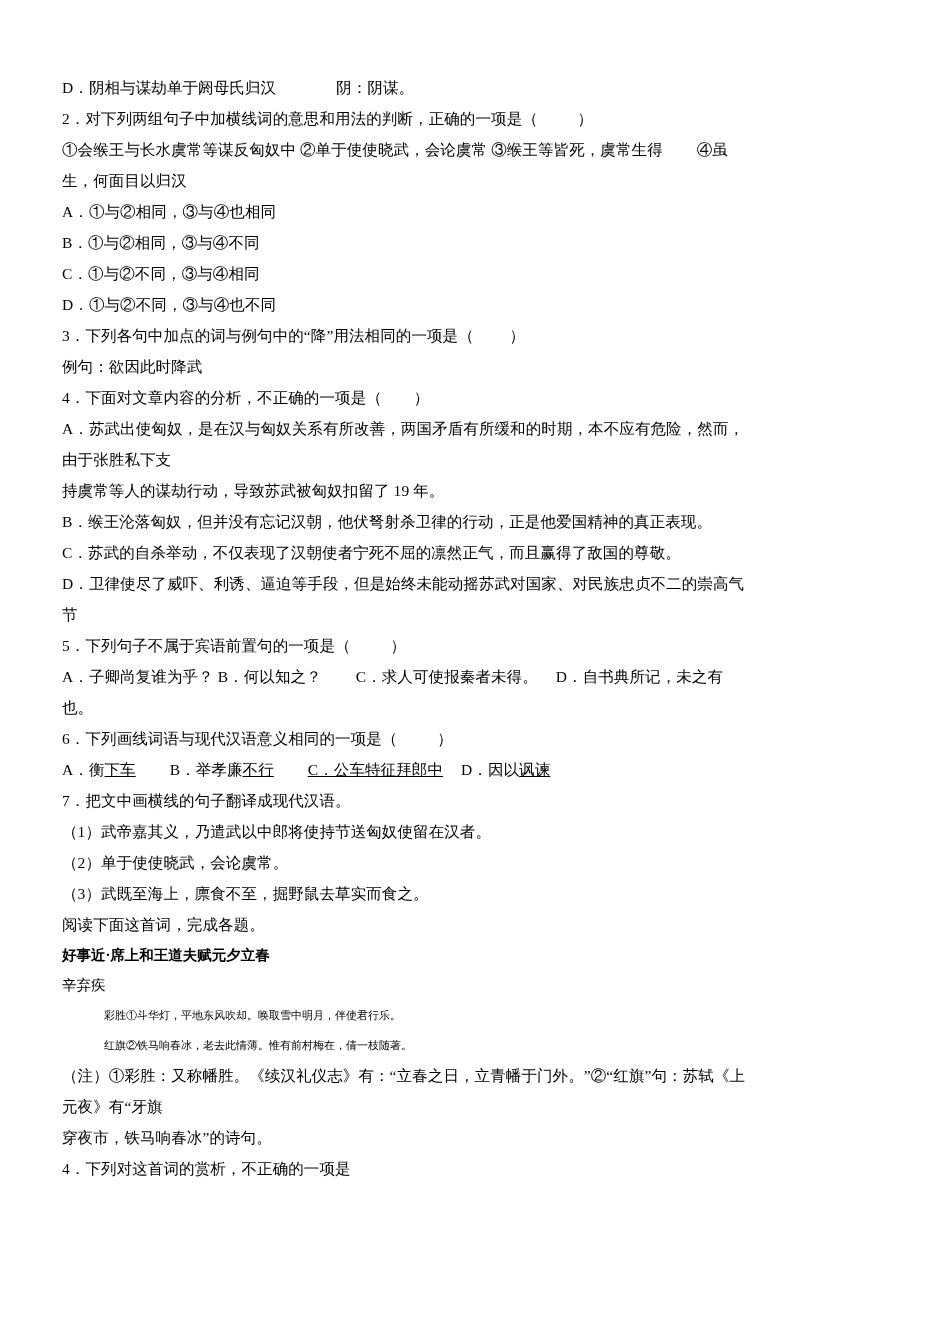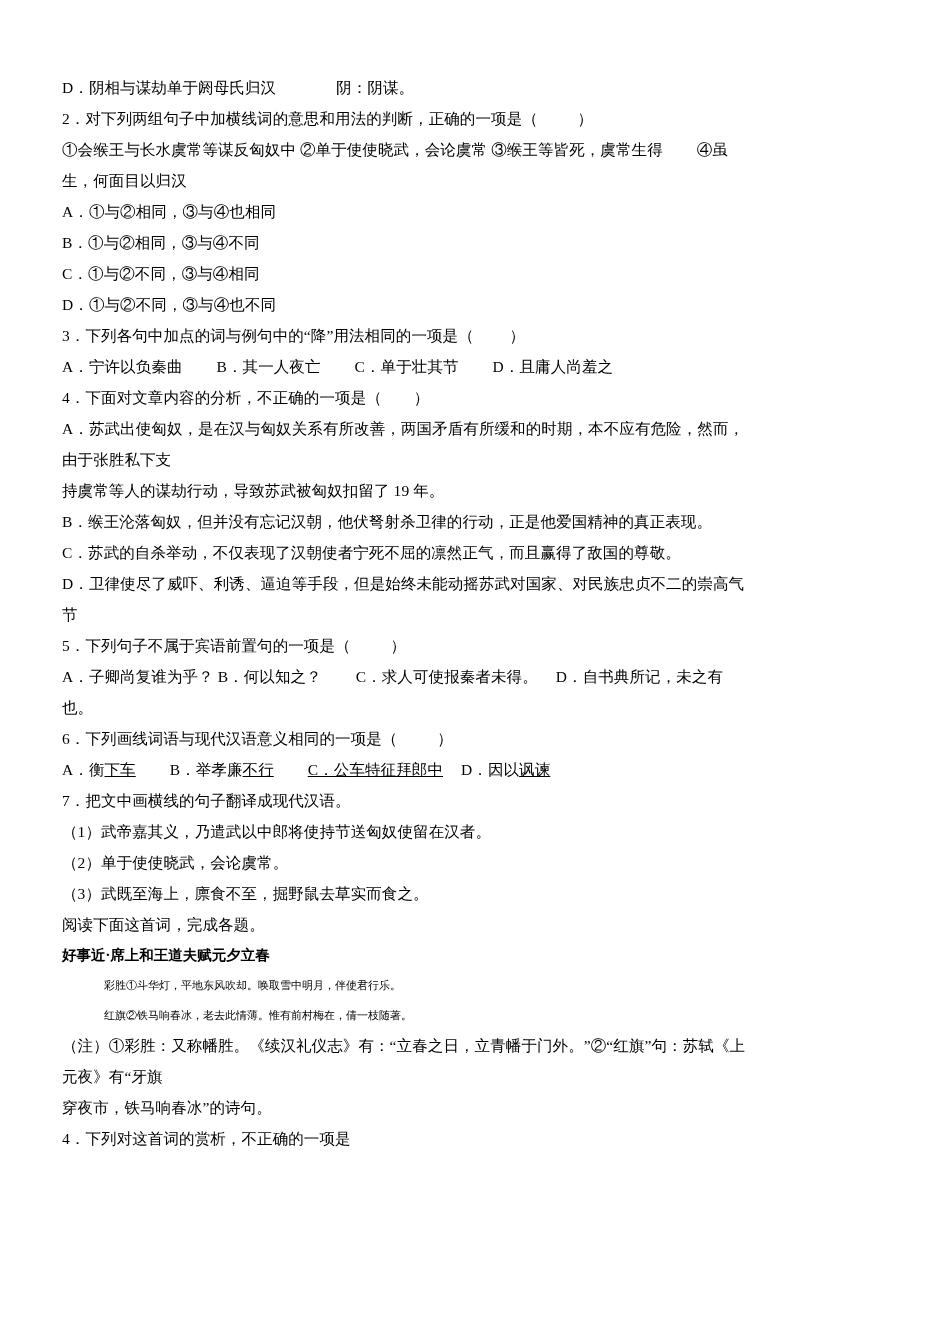--- a/index.html
+++ b/index.html
@@ -67,21 +67,21 @@
   <div class="line">2．对下列两组句子中加横线词的意思和用法的判断，正确的一项是（          ）</div>
 
   <div class="line"><span>①会缑王与长水虞常等谋反匈奴中 ②单于使使晓武，会论虞常 ③缑王等皆死，虞常生得</span><span class="spacer-mid"></span><span>④虽生，何面目以归汉</span></div>
 
   <div class="line">A．①与②相同，③与④也相同</div>
   <div class="line">B．①与②相同，③与④不同</div>
   <div class="line">C．①与②不同，③与④相同</div>
   <div class="line">D．①与②不同，③与④也不同</div>
 
   <div class="line">3．下列各句中加点的词与例句中的“降”用法相同的一项是（         ）</div>
-  <div class="line"><span>A．宁许以负秦曲</span><span class="spacer-mid"></span><span>B．其一人夜亡</span><span class="spacer-mid"></span><span>C．单于壮其节</span><span class="spacer-mid"></span><span>D．且庸人尚羞之</span></div>
+  <div class="line">例句：欲因此时降武</div>
 
   <div class="line">4．下面对文章内容的分析，不正确的一项是（        ）</div>
   <div class="line">A．苏武出使匈奴，是在汉与匈奴关系有所改善，两国矛盾有所缓和的时期，本不应有危险，然而，由于张胜私下支</div>
   <div class="line">持虞常等人的谋劫行动，导致苏武被匈奴扣留了 19 年。</div>
   <div class="line">B．缑王沦落匈奴，但并没有忘记汉朝，他伏弩射杀卫律的行动，正是他爱国精神的真正表现。</div>
   <div class="line">C．苏武的自杀举动，不仅表现了汉朝使者宁死不屈的凛然正气，而且赢得了敌国的尊敬。</div>
   <div class="line">D．卫律使尽了威吓、利诱、逼迫等手段，但是始终未能动摇苏武对国家、对民族忠贞不二的崇高气节</div>
 
   <div class="line">5．下列句子不属于宾语前置句的一项是（          ）</div>
   <div class="line"><span>A．子卿尚复谁为乎？ B．何以知之？</span><span class="spacer-mid"></span><span>C．求人可使报秦者未得。</span><span class="spacer-sm"></span><span>D．自书典所记，未之有也。</span></div>
@@ -90,20 +90,21 @@
   <div class="line"><span>A．衡</span><span class="u">下车</span><span class="spacer-mid"></span><span>B．举孝廉</span><span class="u">不行</span><span class="spacer-mid"></span><span class="u">C．公车特征拜郎中</span><span class="spacer-sm"></span><span>D．因以</span><span class="u">讽谏</span></div>
 
   <div class="line">7．把文中画横线的句子翻译成现代汉语。</div>
   <div class="line">（1）武帝嘉其义，乃遣武以中郎将使持节送匈奴使留在汉者。</div>
   <div class="line">（2）单于使使晓武，会论虞常。</div>
   <div class="line">（3）武既至海上，廪食不至，掘野鼠去草实而食之。</div>
 
   <div class="line">阅读下面这首词，完成各题。</div>
 
   <div class="poem-title">好事近·席上和王道夫赋元夕立春</div>
+  <div class="poem-author">辛弃疾</div>
   <div class="poem-body">彩胜①斗华灯，平地东风吹却。唤取雪中明月，伴使君行乐。</div>
   <div class="poem-body">红旗②铁马响春冰，老去此情薄。惟有前村梅在，倩一枝随著。</div>
 
   <div class="line">（注）①彩胜：又称幡胜。《续汉礼仪志》有：“立春之日，立青幡于门外。”②“红旗”句：苏轼《上元夜》有“牙旗</div>
   <div class="line">穿夜市，铁马响春冰”的诗句。</div>
 
   <div class="line">4．下列对这首词的赏析，不正确的一项是</div>
 
 </div>
 

